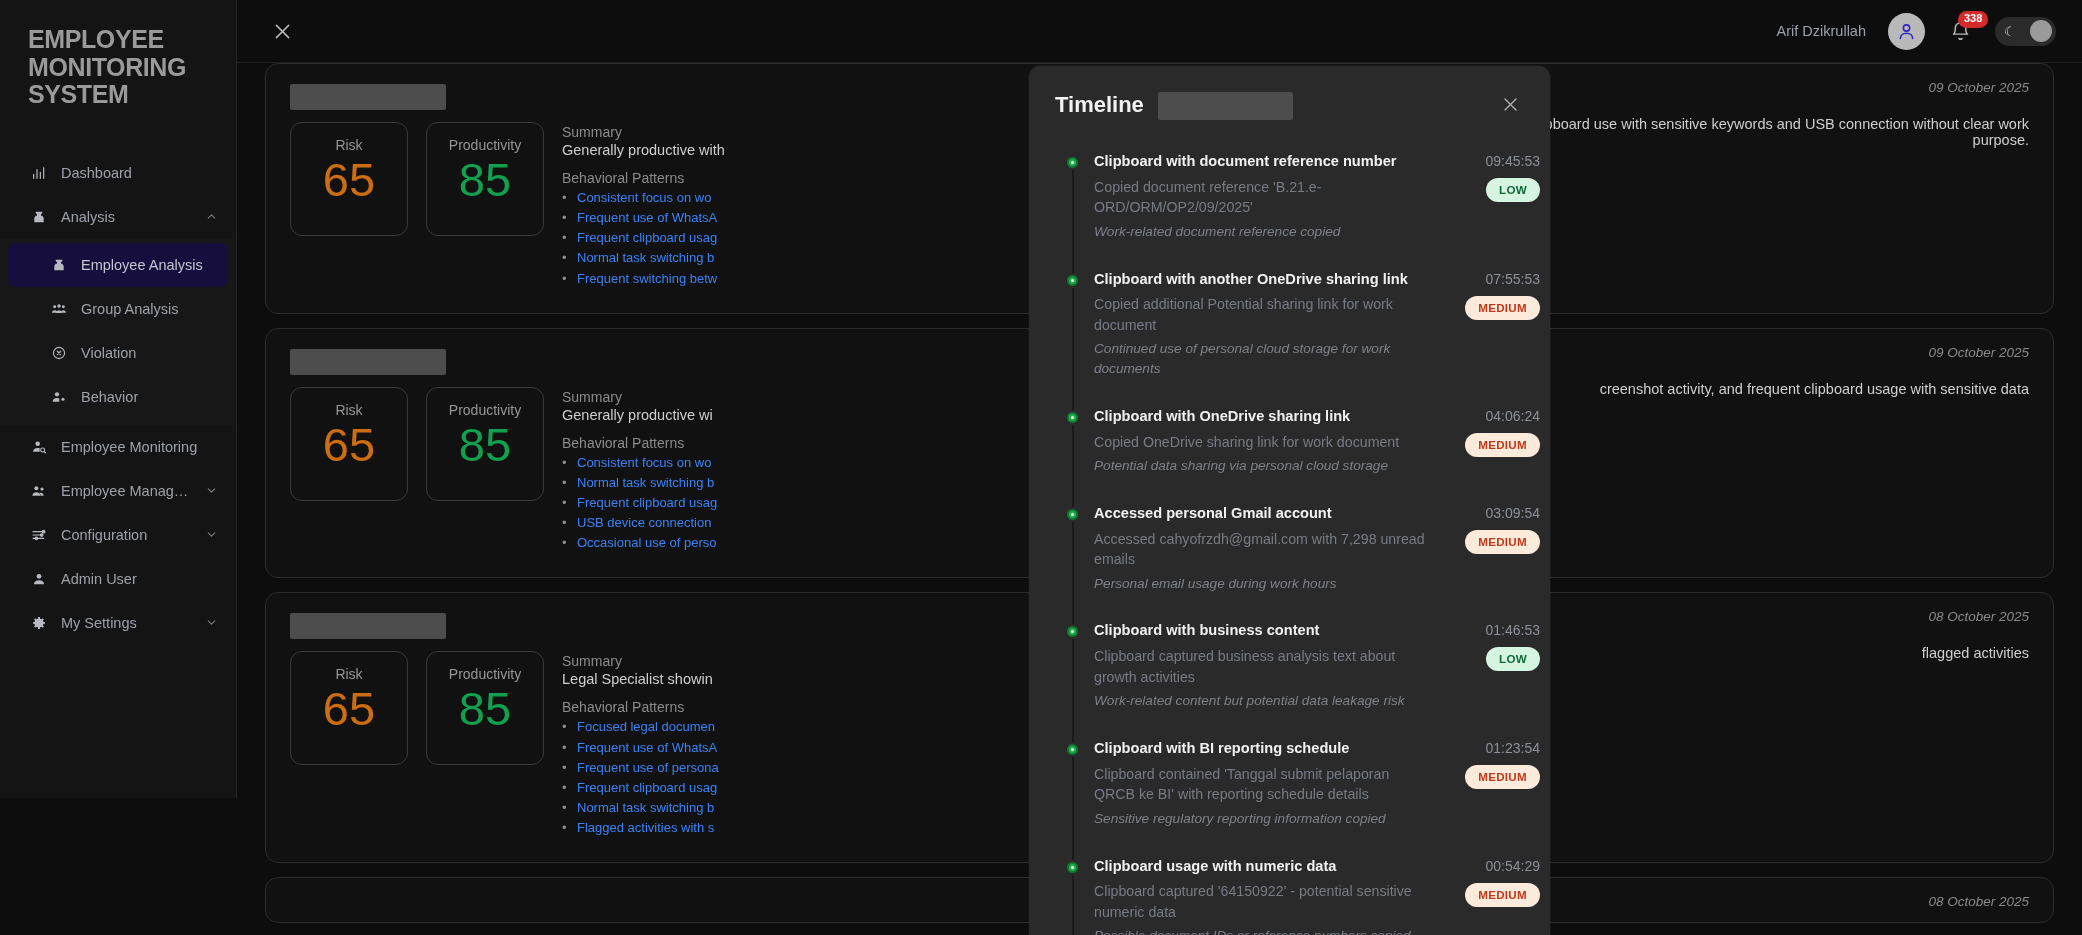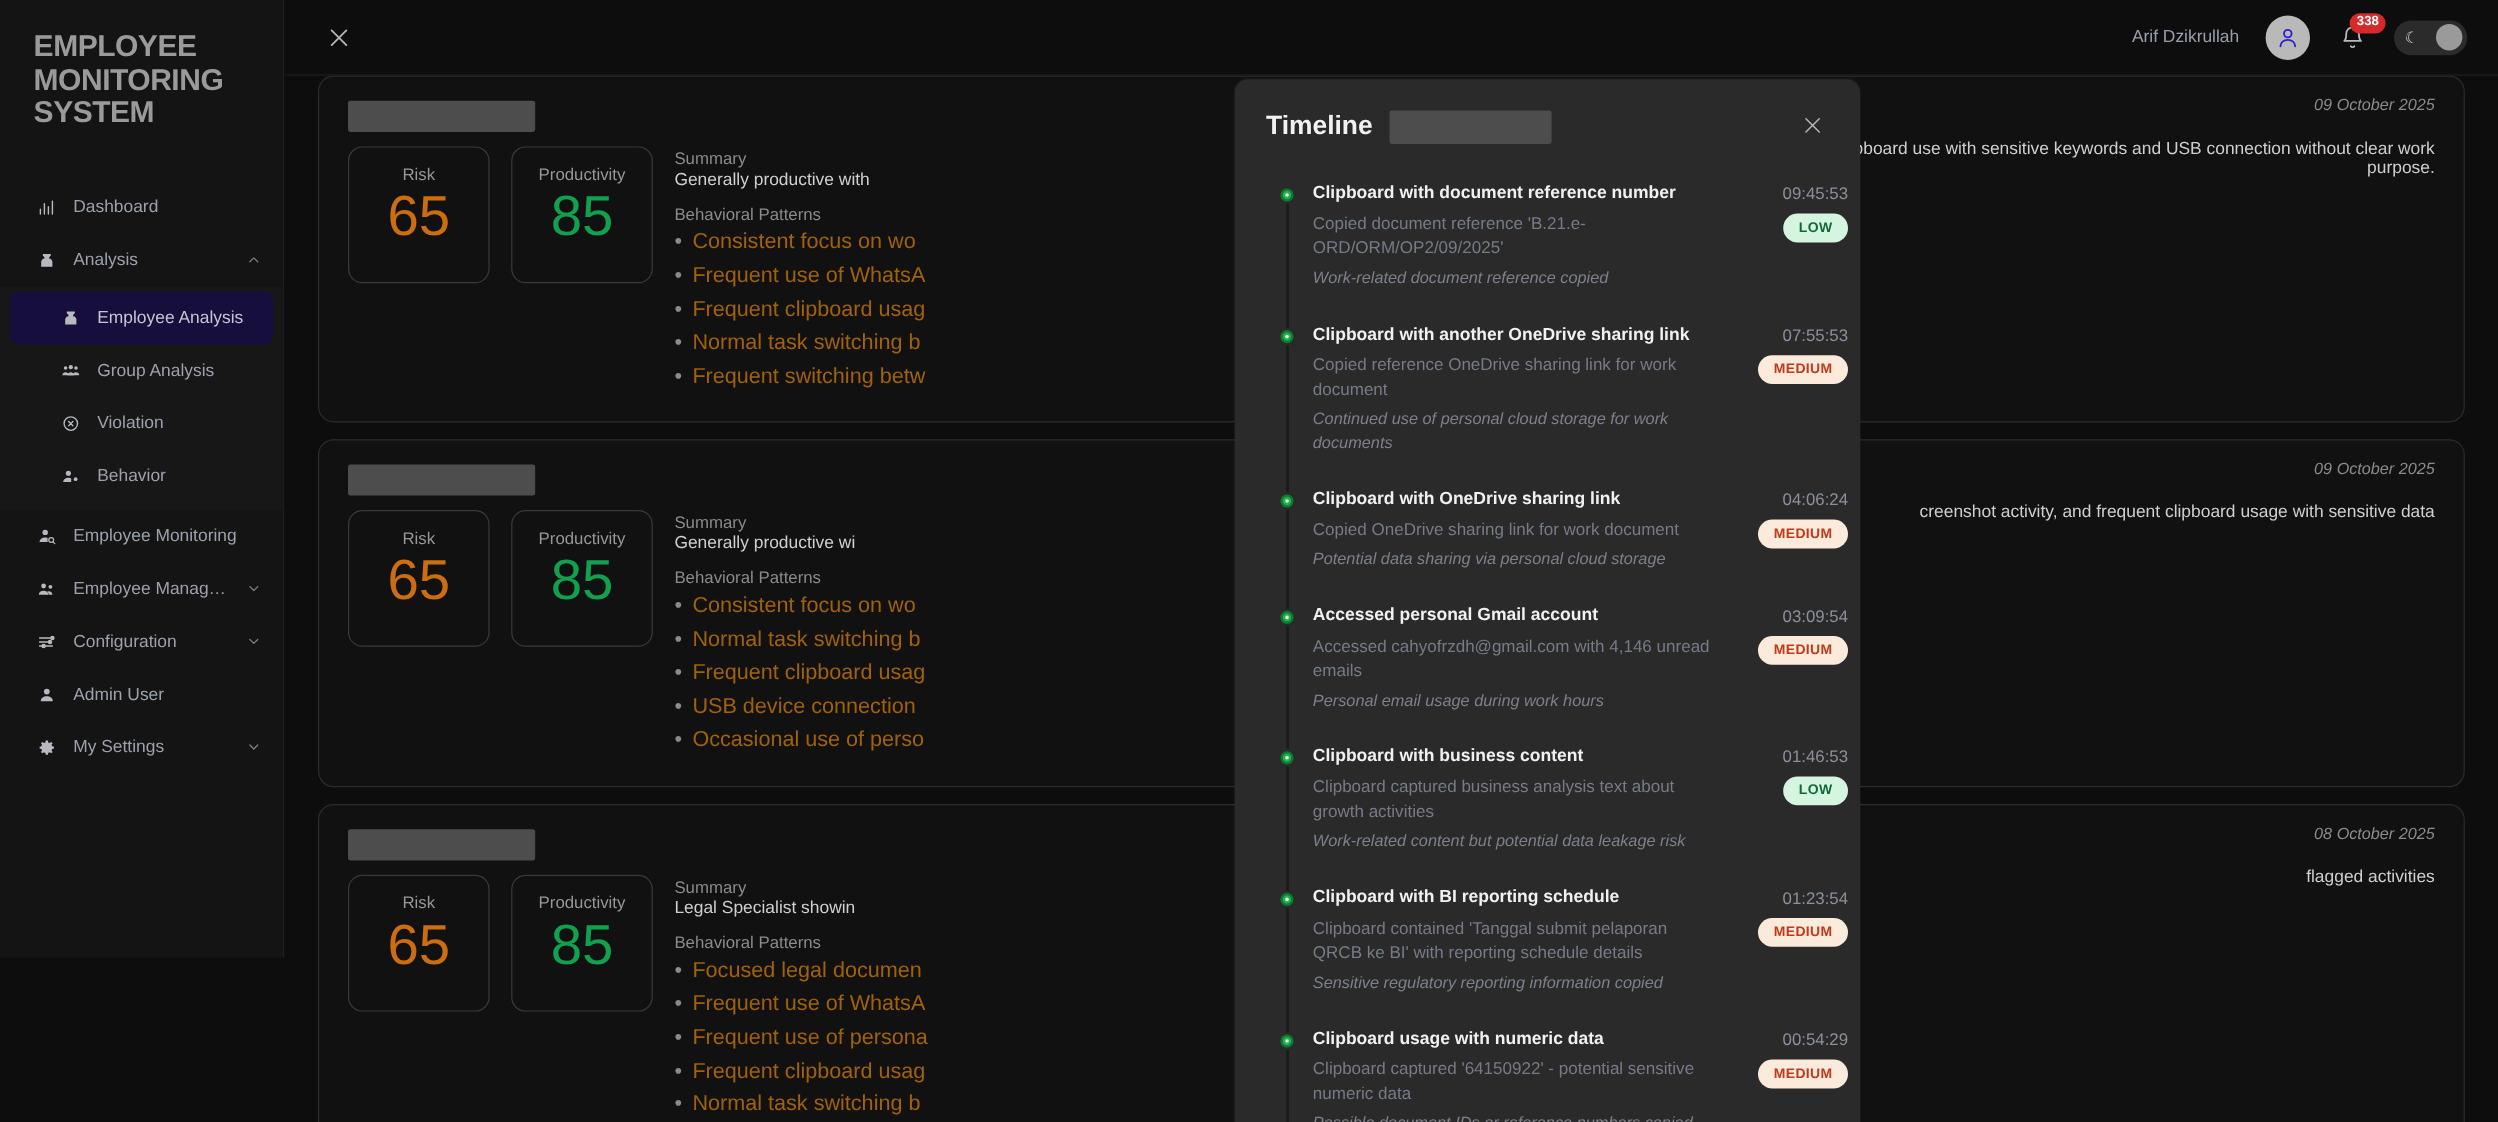--- a/index.html
+++ b/index.html
@@ -177,21 +177,21 @@
   .score-label { font-size: 14px; color: #979797; margin-bottom: 2px; }
   .score-value { font-size: 47px; font-weight: 400; line-height: 1.05; }
   .v-orange { color: #cc6d10; }
   .v-green  { color: #11a04e; }
 
   .card-text { flex: 1; padding-top: 2px; min-width: 0; }
   .ct-head { font-size: 14px; color: #8b8b8b; margin-bottom: 2px; }
   .ct-summary { font-size: 14.5px; color: #cfcfcf; margin-bottom: 12px; }
   .ct-list { list-style: none; }
   .ct-list li {
-    font-size: 18px; color: #a16207;
+    font-size: 13px; color: #3b82f6;
     padding-left: 15px; position: relative;
     line-height: 1.55;
     white-space: nowrap;
   }
   .ct-list li::before {
     content: "\2022"; position: absolute; left: 0; color: #8b8b8b;
   }
 
   
   .modal {
@@ -602,21 +602,21 @@
               </div>
               <div class="tl-right">
                 <div class="tl-time">09:45:53</div>
                 <span class="badge badge-low">LOW</span>
               </div>
             </div>
             <div class="tl-item">
               <span class="tl-dot"></span>
               <div class="tl-main">
                 <div class="tl-title">Clipboard with another OneDrive sharing link</div>
-                <div class="tl-desc">Copied reference OneDrive sharing link for work document</div>
+                <div class="tl-desc">Copied additional Potential sharing link for work document</div>
                 <div class="tl-note">Continued use of personal cloud storage for work documents</div>
               </div>
               <div class="tl-right">
                 <div class="tl-time">07:55:53</div>
                 <span class="badge badge-medium">MEDIUM</span>
               </div>
             </div>
             <div class="tl-item">
               <span class="tl-dot"></span>
               <div class="tl-main">
@@ -626,21 +626,21 @@
               </div>
               <div class="tl-right">
                 <div class="tl-time">04:06:24</div>
                 <span class="badge badge-medium">MEDIUM</span>
               </div>
             </div>
             <div class="tl-item">
               <span class="tl-dot"></span>
               <div class="tl-main">
                 <div class="tl-title">Accessed personal Gmail account</div>
-                <div class="tl-desc">Accessed cahyofrzdh@gmail.com with 4,146 unread emails</div>
+                <div class="tl-desc">Accessed cahyofrzdh@gmail.com with 7,298 unread emails</div>
                 <div class="tl-note">Personal email usage during work hours</div>
               </div>
               <div class="tl-right">
                 <div class="tl-time">03:09:54</div>
                 <span class="badge badge-medium">MEDIUM</span>
               </div>
             </div>
             <div class="tl-item">
               <span class="tl-dot"></span>
               <div class="tl-main">

